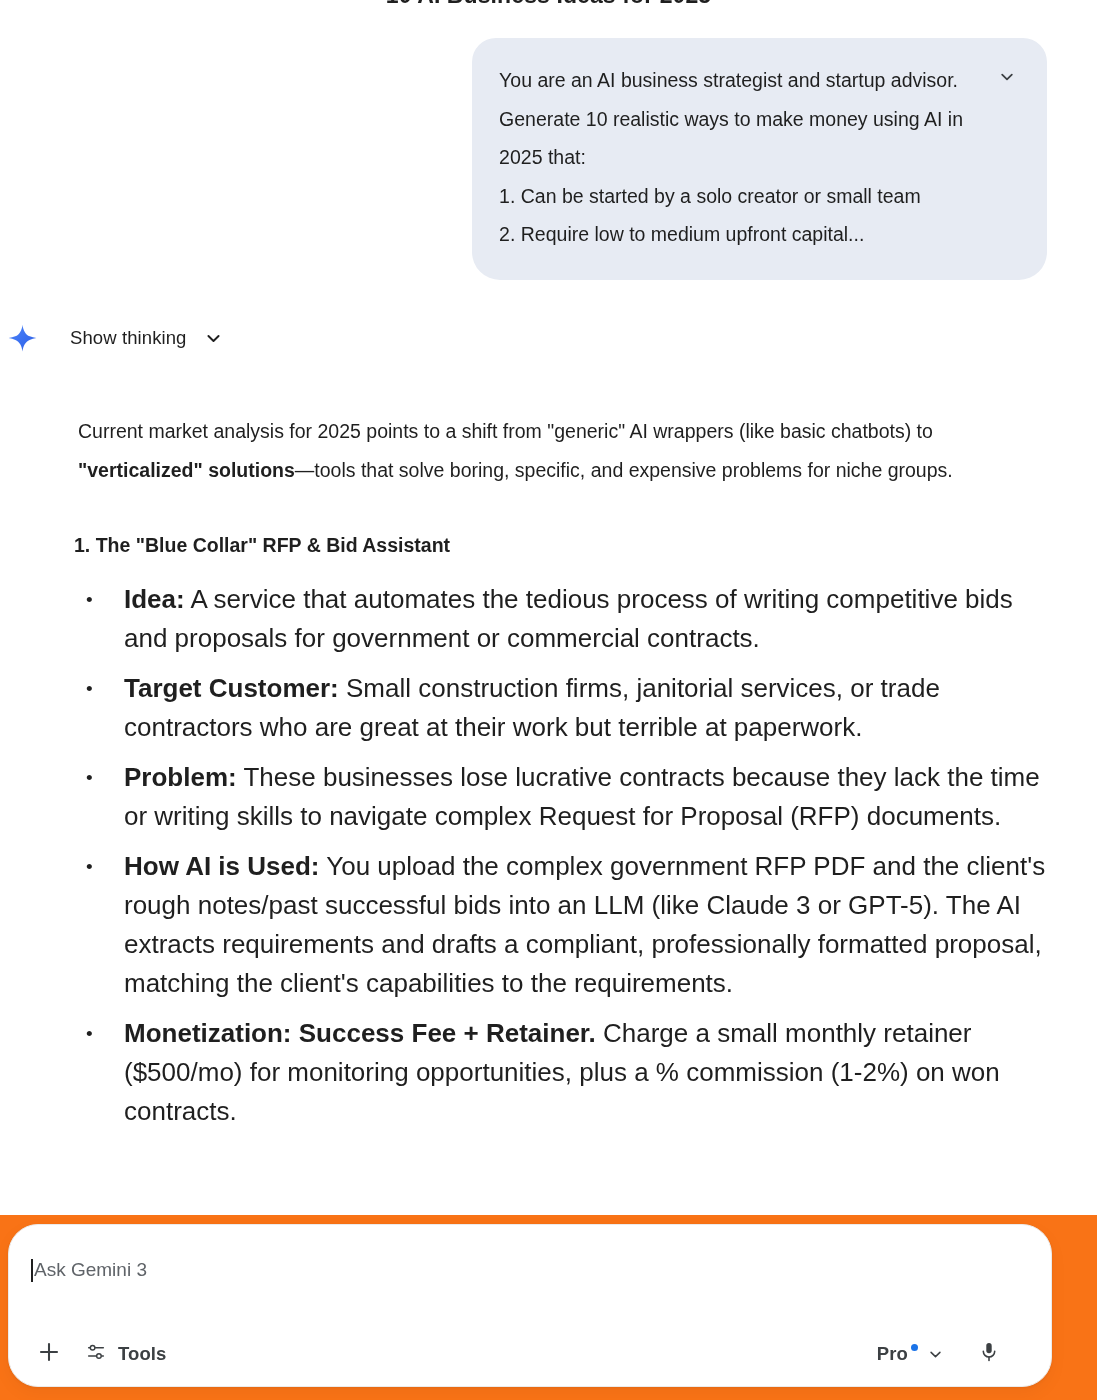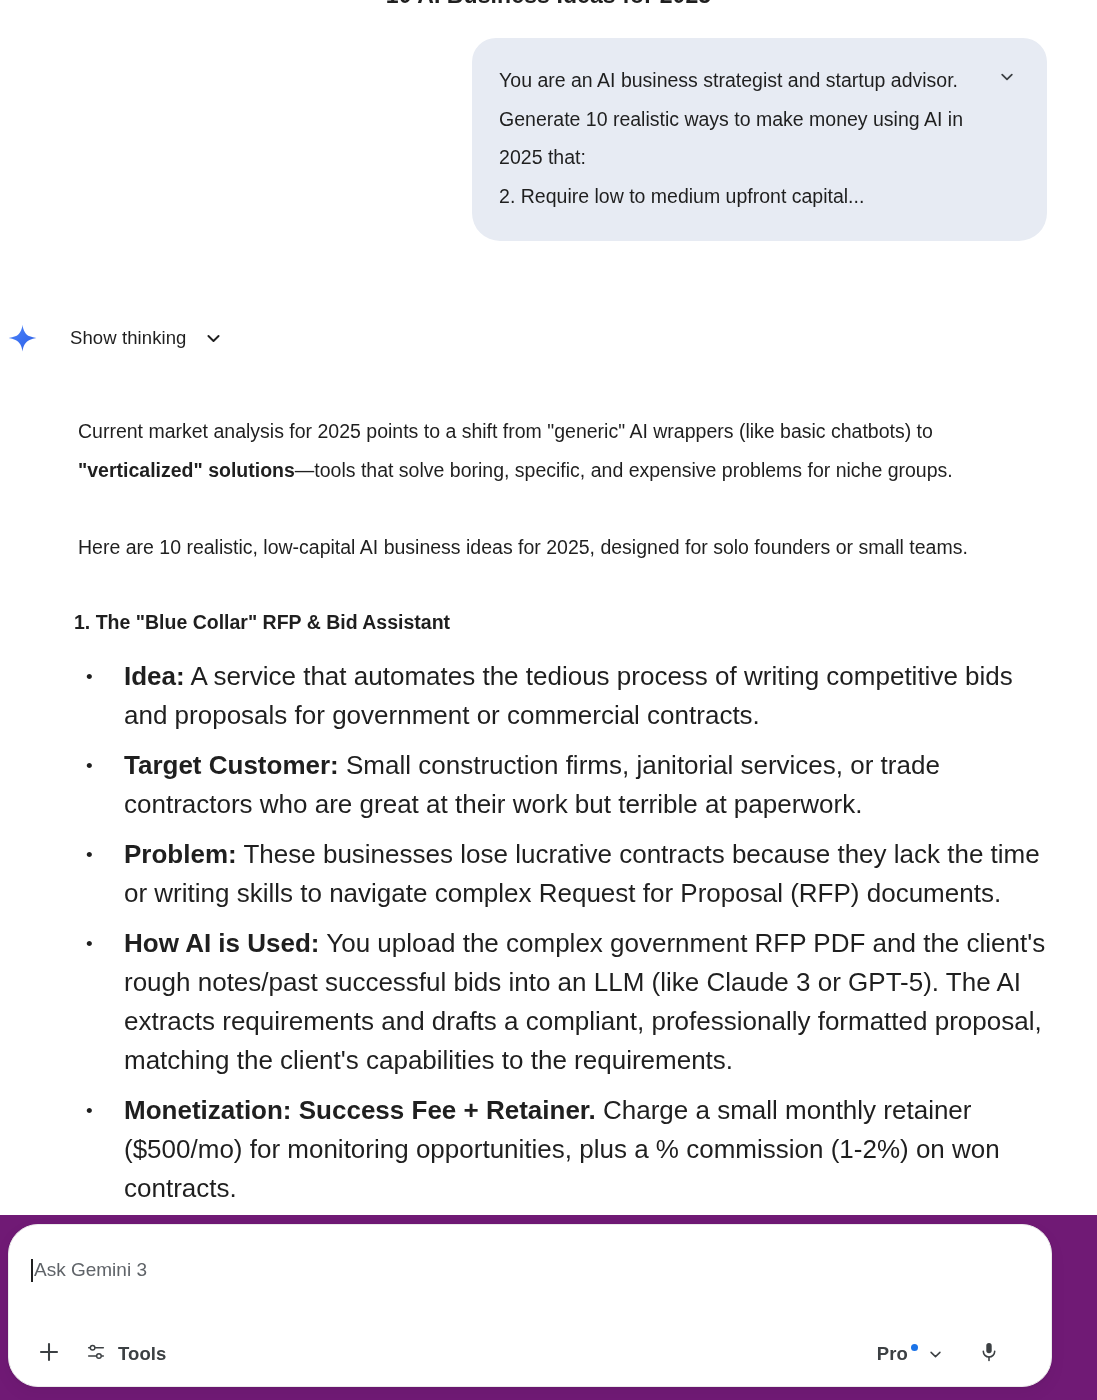--- a/index.html
+++ b/index.html
@@ -159,21 +159,21 @@
   }
   .answer b { font-weight: 700; }
 
   
   .composer-shell {
     position: absolute;
     left: 0;
     bottom: 0;
     width: 1097px;
     height: 185px;
-    background: #701a75;
+    background: #f97316;
   }
   .composer {
     position: absolute;
     left: 8px;
     top: 9px;
     width: 1044px;
     height: 163px;
     background: #ffffff;
     border: 1px solid #ebebeb;
     border-radius: 30px;
@@ -271,20 +271,21 @@
 
 <div class="conversation">
 
   <div class="clipped-title">10 AI Business Ideas for 2025</div>
 
   <div class="user-row">
     <div class="user-bubble">
       <div class="line">You are an AI business strategist and startup advisor.</div>
       <div class="line">Generate 10 realistic ways to make money using AI in</div>
       <div class="line">2025 that:</div>
+      <div class="line">1. Can be started by a solo creator or small team</div>
       <div class="line">2. Require low to medium upfront capital...</div>
 
       <div class="expand-btn">
         <span>
           <svg width="20" height="20" viewBox="0 0 24 24" aria-hidden="true">
             <path d="M6.2 9.1 12 14.9l5.8-5.8" fill="none" stroke="#3c4043" stroke-width="2.1" stroke-linecap="round" stroke-linejoin="round"></path>
           </svg>
         </span>
       </div>
     </div>
@@ -308,21 +309,20 @@
       <svg width="21" height="21" viewBox="0 0 24 24" aria-hidden="true">
         <path d="M6.2 9.1 12 14.9l5.8-5.8" fill="none" stroke="#1f1f1f" stroke-width="2.2" stroke-linecap="round" stroke-linejoin="round"></path>
       </svg>
     </span>
   </div>
 
   <div class="answer">
 
     <p><span>Current market analysis for 2025 points to a shift from "generic" AI wrappers (like basic chatbots) to </span><b>"verticalized" solutions</b><span>—tools that solve boring, specific, and expensive problems for niche groups.</span></p>
 
-    <p>Here are 10 realistic, low-capital AI business ideas for 2025, designed for solo founders or small teams.</p>
 
     <h3>1. The "Blue Collar" RFP &amp; Bid Assistant</h3>
 
     <ul>
       <li><b>Idea:</b><span> A service that automates the tedious process of writing competitive bids and proposals for government or commercial contracts.</span></li>
       <li><b>Target Customer:</b><span> Small construction firms, janitorial services, or trade contractors who are great at their work but terrible at paperwork.</span></li>
       <li><b>Problem:</b><span> These businesses lose lucrative contracts because they lack the time or writing skills to navigate complex Request for Proposal (RFP) documents.</span></li>
       <li><b>How AI is Used:</b><span> You upload the complex government RFP PDF and the client's rough notes/past successful bids into an LLM (like Claude 3 or GPT-5). The AI extracts requirements and drafts a compliant, professionally formatted proposal, matching the client's capabilities to the requirements.</span></li>
       <li><b>Monetization: Success Fee + Retainer.</b><span> Charge a small monthly retainer ($500/mo) for monitoring opportunities, plus a % commission (1-2%) on won contracts.</span></li>
     </ul>

